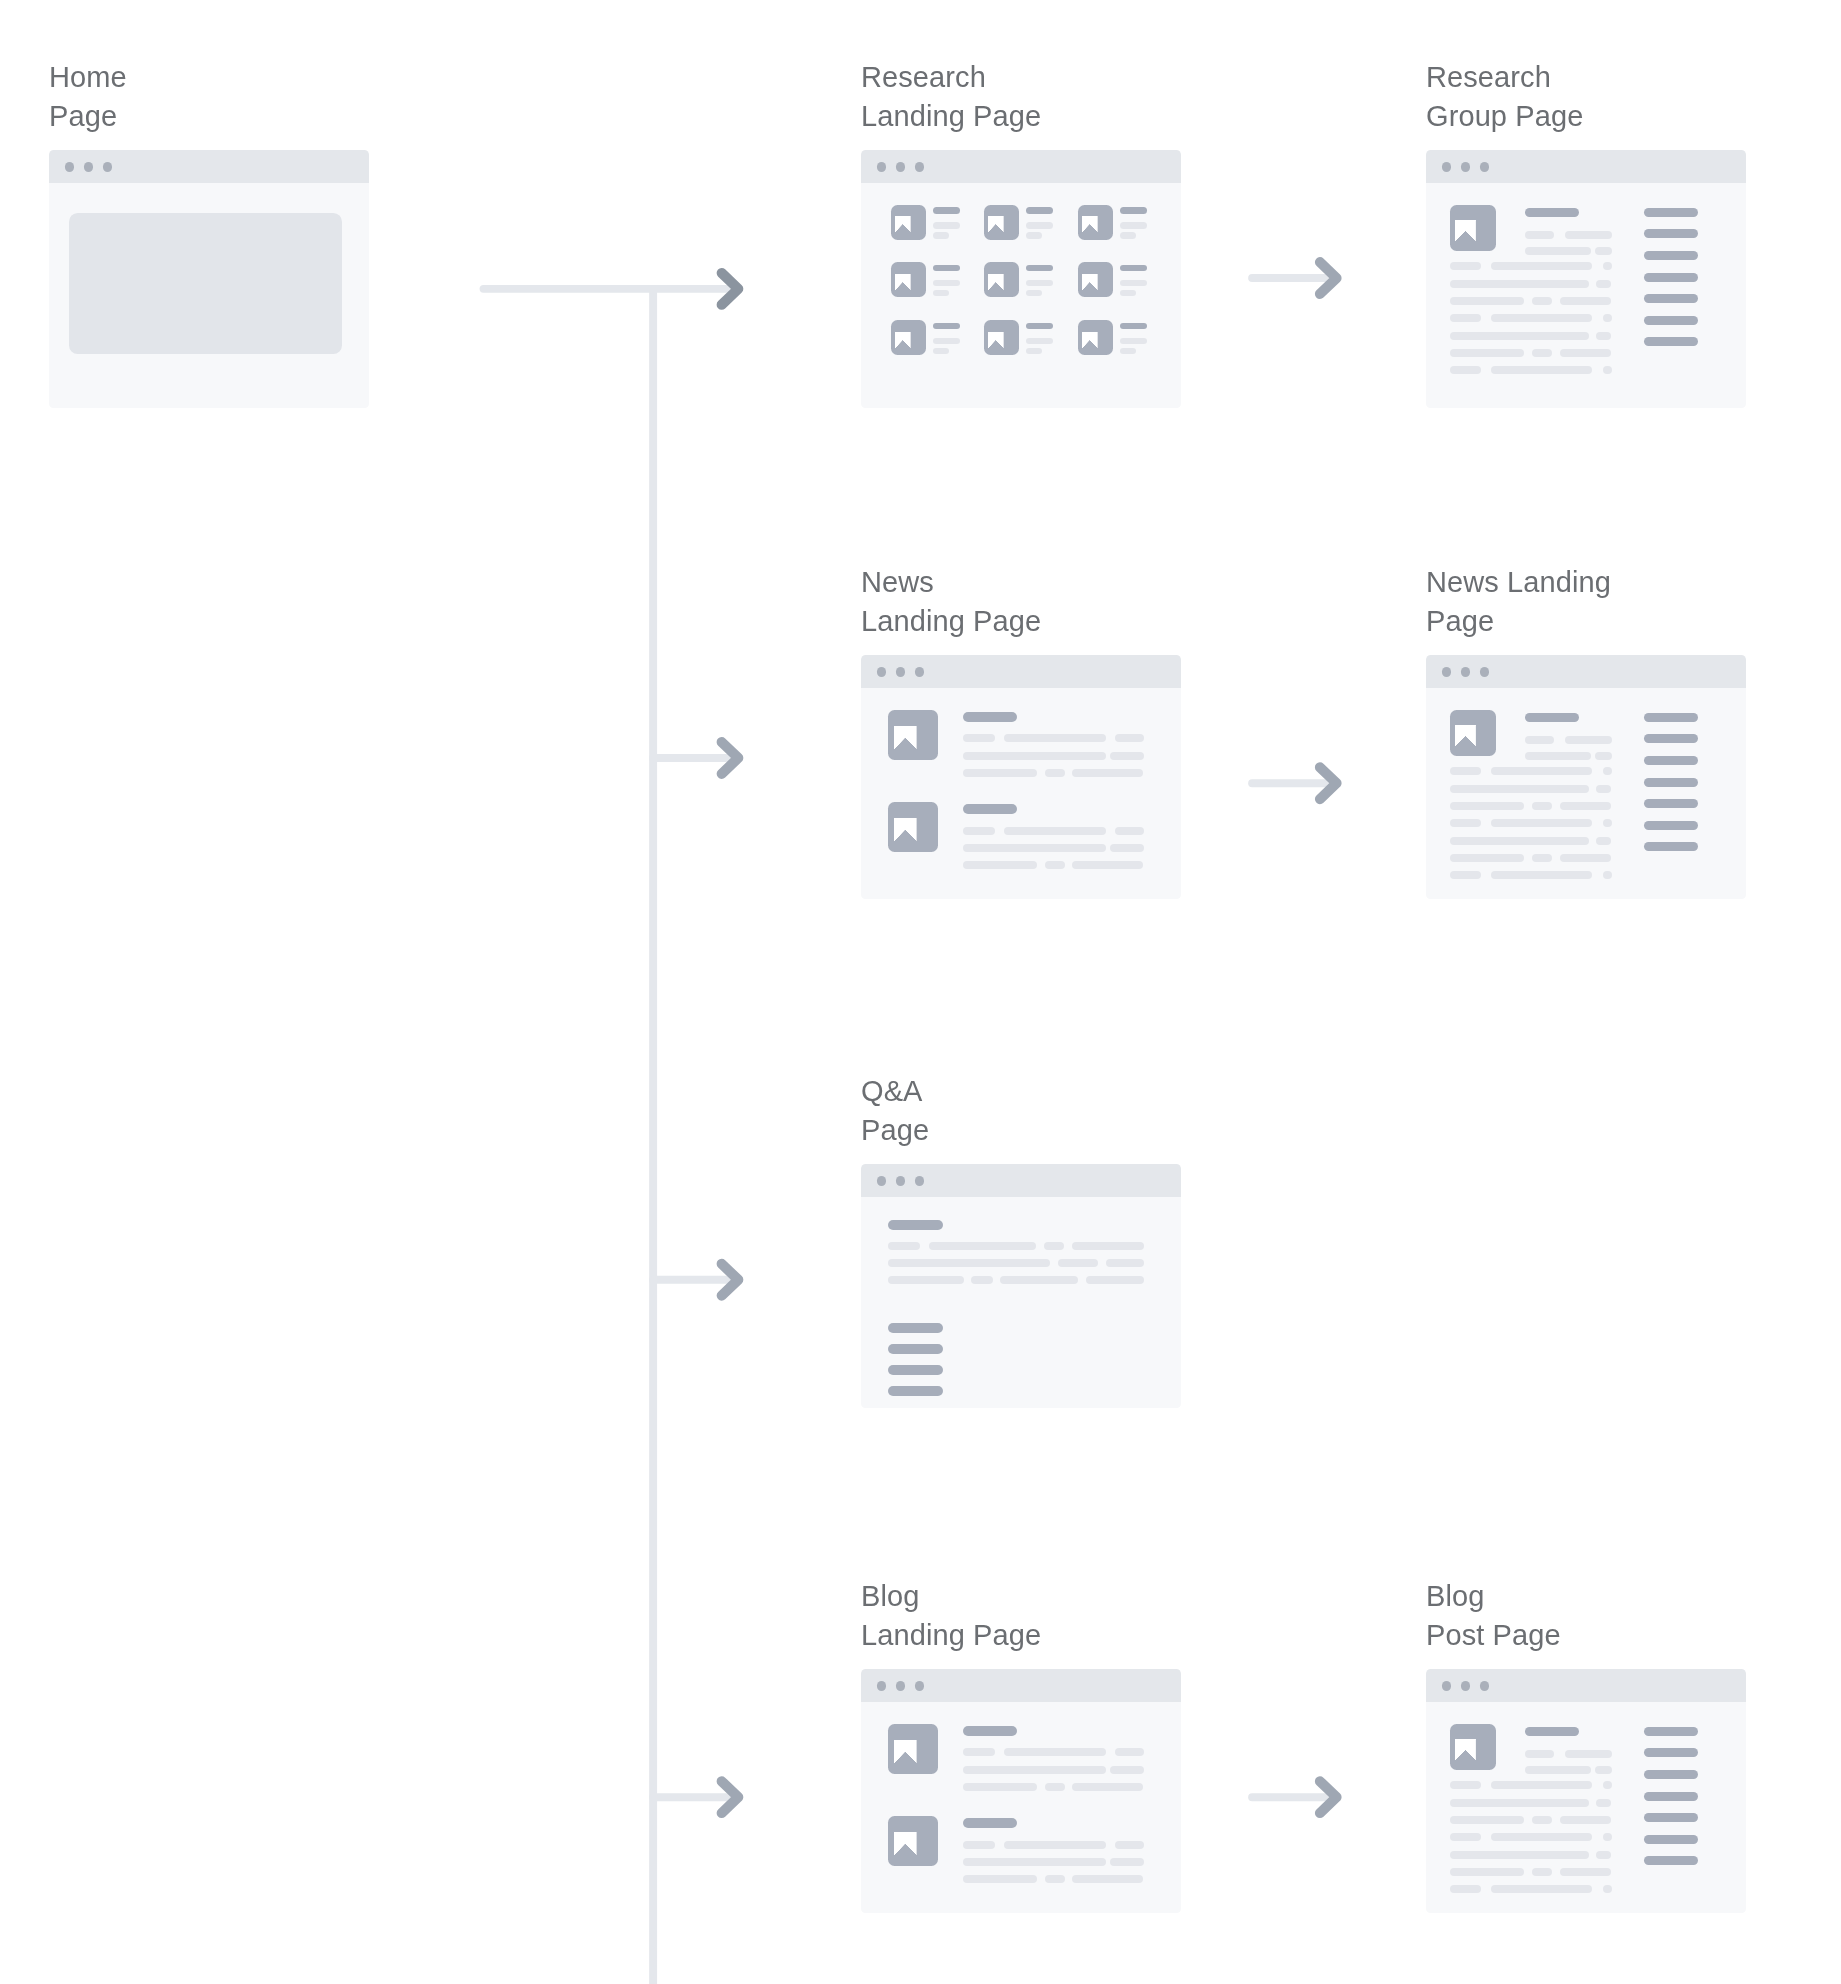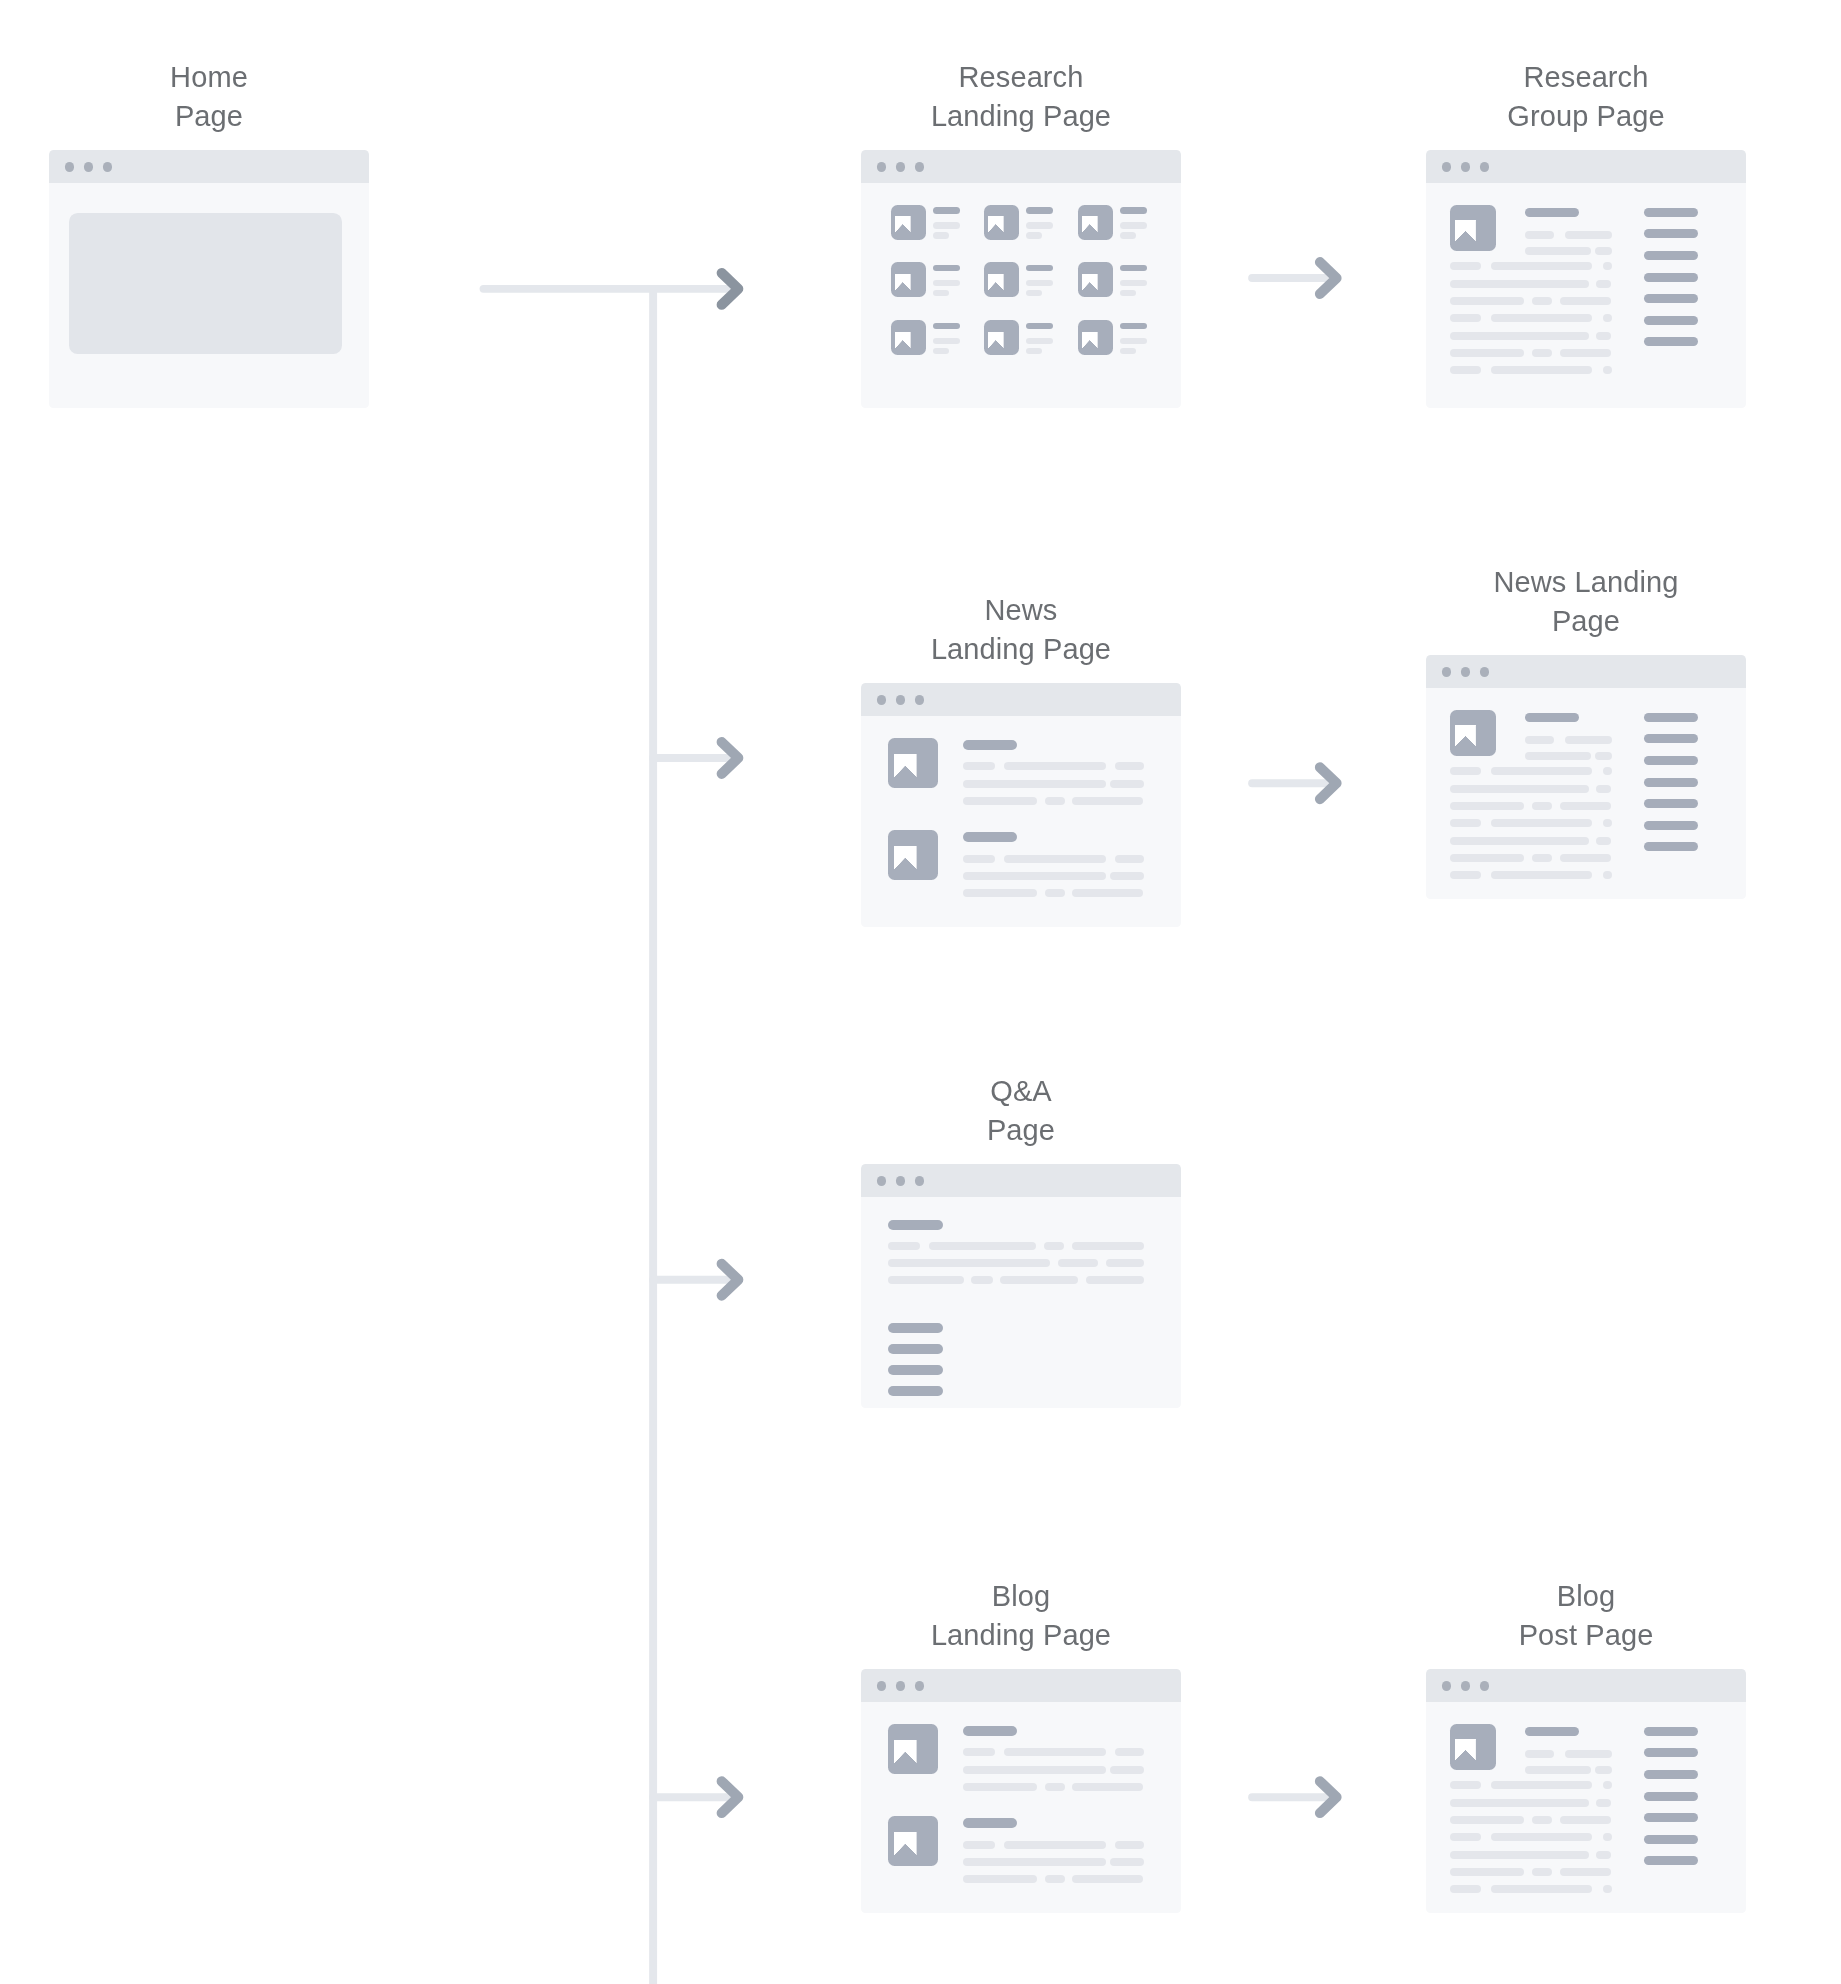--- a/index.html
+++ b/index.html
@@ -32,21 +32,20 @@
     width: 1841px;
     height: 1985px;
     pointer-events: none;
   }
 
   
   .node {
     position: absolute;
   }
   .node-title {
-    text-align: center;
     font-size: 29px;
     line-height: 39px;
     color: #6b6e72;
     font-weight: 400;
     letter-spacing: 0.1px;
     white-space: pre-line;
     margin-bottom: 14.4px;
   }
 
   
@@ -270,21 +269,21 @@
         <div class="bar dark abs" style="left:218px; top:46px;  width:54px; height:8.7px;"></div>
         <div class="bar dark abs" style="left:218px; top:68px;  width:54px; height:8.7px;"></div>
         <div class="bar dark abs" style="left:218px; top:90px; width:54px; height:8.7px;"></div>
         <div class="bar dark abs" style="left:218px; top:111px; width:54px; height:8.7px;"></div>
         <div class="bar dark abs" style="left:218px; top:133px; width:54px; height:8.7px;"></div>
         <div class="bar dark abs" style="left:218px; top:154px; width:54px; height:8.7px;"></div>
       </div>
     </div>
   </div>
 
-  <div class="node" style="left:861px; top:563px; width:320px;margin-top:28px;">
+  <div class="node" style="left:861px; top:563px; width:320px;">
     <div class="node-title">News
 Landing Page</div>
     <div class="browser" style="width:320px; height:244px;">
       <div class="browser-bar">
         <span class="dot"></span>
         <span class="dot"></span>
         <span class="dot"></span>
       </div>
       <div class="browser-body" style="height:211px;">
 

